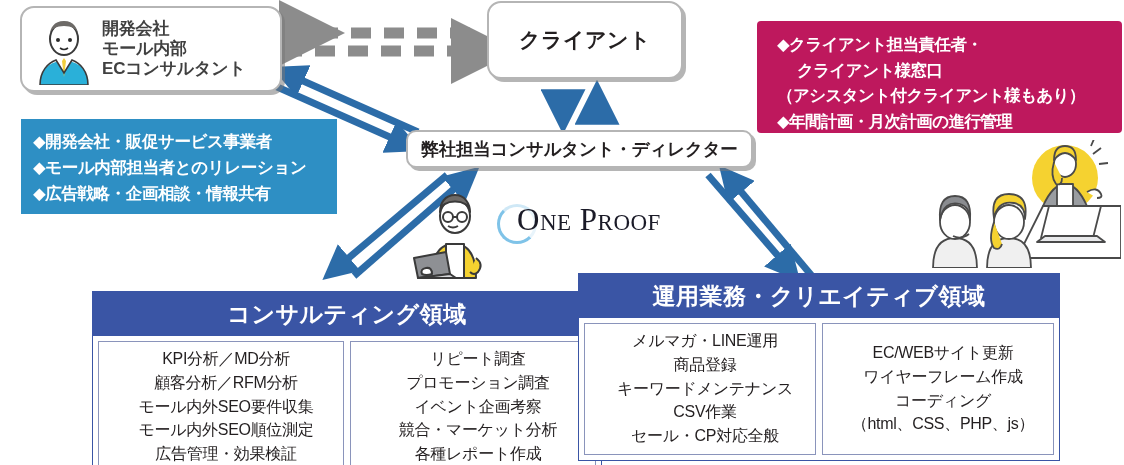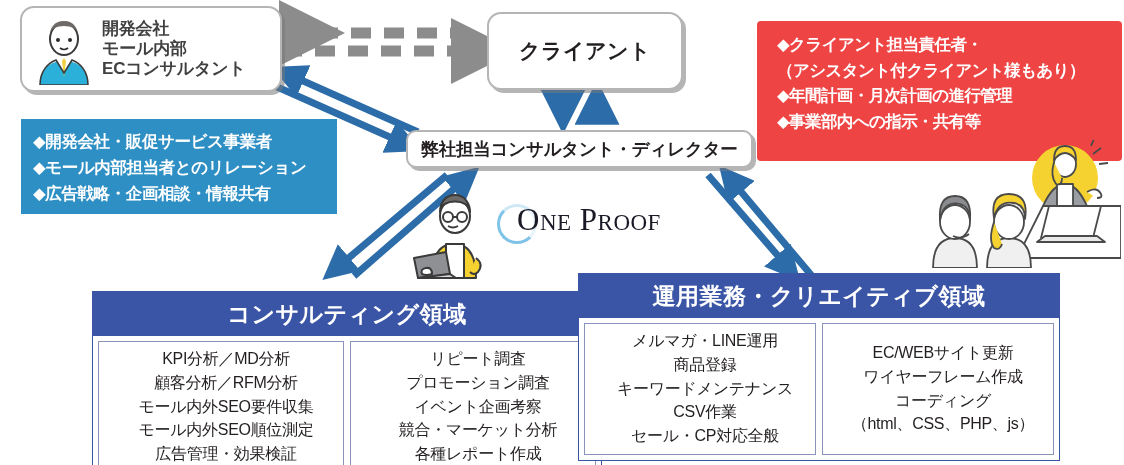--- a/index.html
+++ b/index.html
@@ -46,21 +46,21 @@
     line-height: 1.18;
     font-size: 17px;
     font-weight: bold;
     color: #404040;
     letter-spacing: -0.2px;
   }
 
   
   #client-box {
     left: 487px;
-    top: 12px;
+    top: 1px;
     width: 196px;
     height: 78px;
     justify-content: center;
     font-size: 21px;
     font-weight: bold;
     color: #231f20;
     letter-spacing: 0.5px;
   }
 
   
@@ -94,22 +94,22 @@
     letter-spacing: -0.4px;
     margin-left: 15px;
   }
 
   
   #teal-box {
     position: absolute;
     left: 757px;
     top: 21px;
     width: 365px;
-    height: 140px;
-    background: #ef4444;
+    height: 112px;
+    background: #be185d;
     border-radius: 4px;
     box-sizing: border-box;
     padding: 11px 0 0 20px;
     color: #ffffff;
     font-size: 16.5px;
     font-weight: bold;
     line-height: 1.55;
     letter-spacing: -0.6px;
   }
   #teal-box .indent { padding-left: 20px; }
@@ -302,20 +302,21 @@
   </div>
 
   <div id="blue-box">
     <div>◆開発会社・販促サービス事業者</div>
     <div>◆モール内部担当者とのリレーション</div>
     <div>◆広告戦略・企画相談・情報共有</div>
   </div>
 
   <div id="teal-box">
     <div>◆クライアント担当責任者・</div>
+    <div class="indent">クライアント様窓口</div>
     <div>（アシスタント付クライアント様もあり）</div>
     <div>◆年間計画・月次計画の進行管理</div>
     <div>◆事業部内への指示・共有等</div>
   </div>
 
   <div class="card" id="consultant-bar">
     <span>弊社担当コンサルタント・ディレクター</span>
   </div>
 
   <svg id="center-person" class="illus" viewBox="0 0 104 94">

